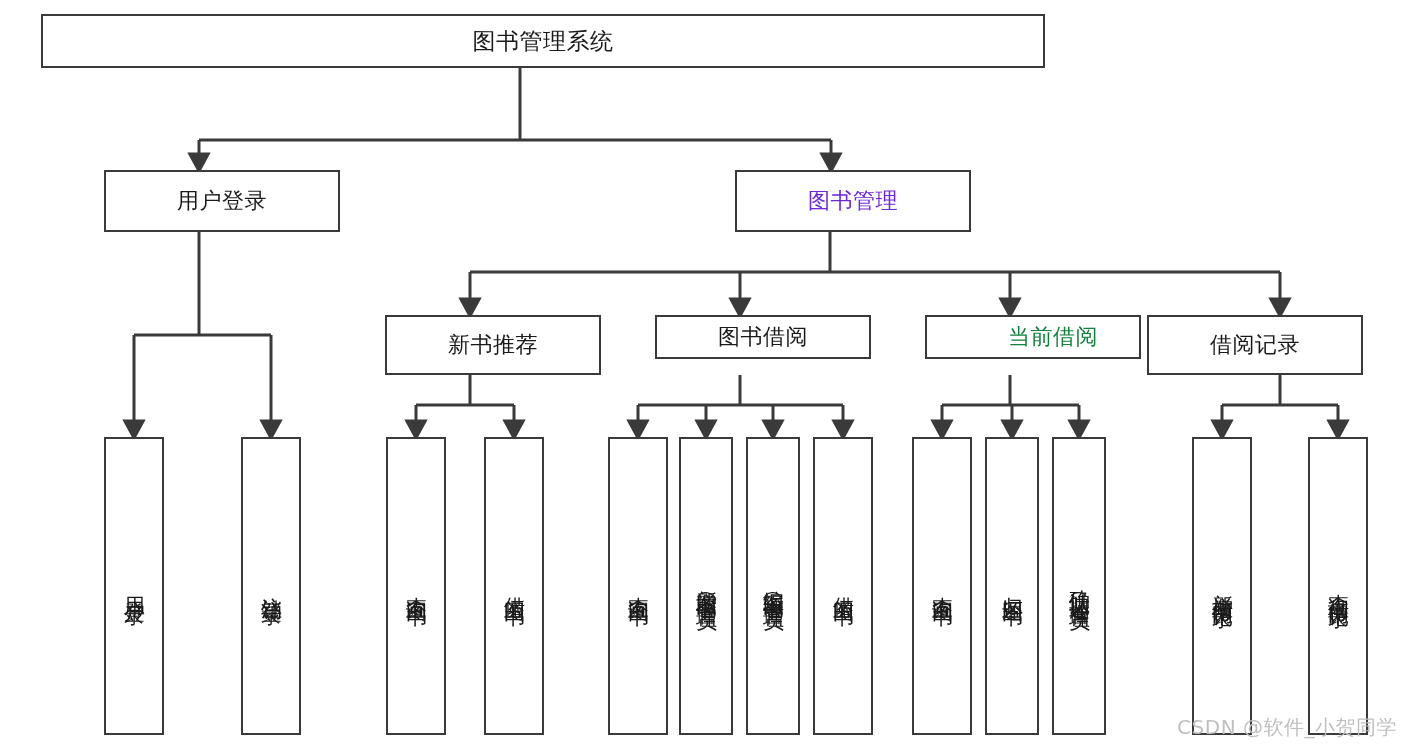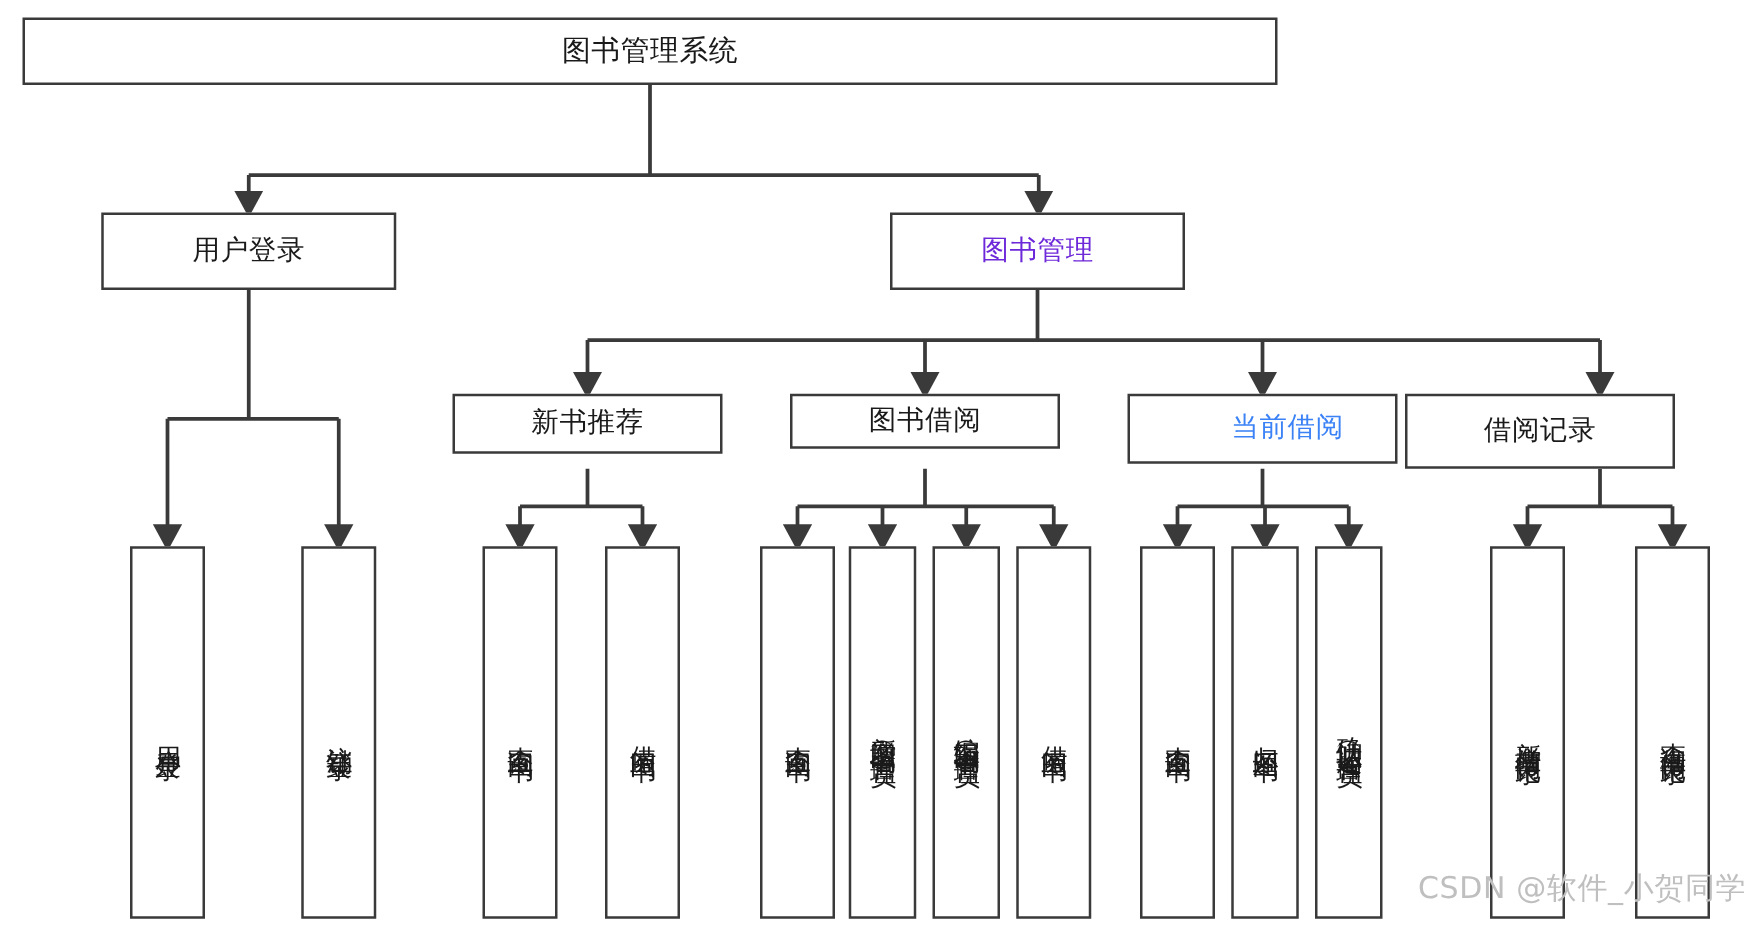--- a/index.html
+++ b/index.html
@@ -34,36 +34,37 @@
     display: flex;
     align-items: center;
     justify-content: center;
     text-align: center;
     color: #1a1a1a;
   }
   .node-h {
     font-size: 22px;
     line-height: 1.15;
     letter-spacing: 0.5px;
+    margin-left: 23px;
   }
   .node-root {
     font-size: 23px;
   }
   .leaf-text {
     writing-mode: vertical-rl;
     text-orientation: upright;
     letter-spacing: 3px;
     white-space: nowrap;
     display: block;
   }
   #watermark {
     position: absolute;
     right: 8px;
-    bottom: 21px;
-    font-size: 24px;
+    bottom: 6px;
+    font-size: 20px;
     color: #bfbfbf;
     letter-spacing: 0.5px;
     white-space: nowrap;
     user-select: none;
   }
 </style>
 </head>
 <body>
 
 <div id="diagram-root" style="background: rgb(255, 255, 255);">
@@ -128,23 +129,23 @@
       <path d="M1222,405 L1222,429" marker-end="url(#arrowhead)"></path>
       <path d="M1338,405 L1338,429" marker-end="url(#arrowhead)"></path>
     </g>
   </svg>
 
   <div class="node node-h node-root" style="left: 18px; top: 14px; width: 1004px; height: 54px; border-color: rgb(58, 58, 58); background: rgb(255, 255, 255); color: rgb(26, 26, 26);">图书管理系统</div>
 
   <div class="node node-h" style="left: 81px; top: 170px; width: 236px; height: 62px; border-color: rgb(58, 58, 58); background: rgb(255, 255, 255); color: rgb(26, 26, 26);">用户登录</div>
   <div class="node node-h" style="left: 712px; top: 170px; width: 236px; height: 62px; border-color: rgb(58, 58, 58); background: rgb(255, 255, 255); color: #6d28d9;">图书管理</div>
 
-  <div class="node node-h" style="left: 362px; top: 315px; width: 216px; height: 48px; border-color: rgb(58, 58, 58); background: rgb(255, 255, 255); color: rgb(26, 26, 26); text-align: center;">新书推荐</div>
+  <div class="node node-h" style="left: 362px; top: 315px; width: 216px; height: 60px; border-color: rgb(58, 58, 58); background: rgb(255, 255, 255); color: rgb(26, 26, 26); text-align: center;">新书推荐</div>
   <div class="node node-h" style="left: 632px; top: 315px; width: 216px; height: 44px; border-color: rgb(58, 58, 58); background: rgb(255, 255, 255); color: rgb(26, 26, 26);">图书借阅</div>
-  <div class="node node-h" style="left: 902px; top: 315px; width: 216px; height: 56px; border-color: rgb(58, 58, 58); background: rgb(255, 255, 255); color: #3b82f6; padding-left: 40px;">当前借阅</div>
+  <div class="node node-h" style="left: 902px; top: 315px; width: 216px; height: 44px; border-color: rgb(58, 58, 58); background: rgb(255, 255, 255); color: #15803d; padding-left: 40px;">当前借阅</div>
   <div class="node node-h" style="left: 1124px; top: 315px; width: 216px; height: 60px; border-color: rgb(58, 58, 58); background: rgb(255, 255, 255); color: rgb(26, 26, 26);">借阅记录</div>
 
   <div class="node" style="left: 104px; top: 437px; width: 60px; height: 298px; border-color: rgb(58, 58, 58); background: rgb(255, 255, 255); color: rgb(26, 26, 26); display: flex; align-items: center; justify-content: center;">
     <span class="leaf-text" style="writing-mode: vertical-rl; text-orientation: upright; font-size: 21px; letter-spacing: 3px; line-height: 1;">用户登录</span>
   </div>
   <div class="node" style="left: 241px; top: 437px; width: 60px; height: 298px; border-color: rgb(58, 58, 58); background: rgb(255, 255, 255); color: rgb(26, 26, 26); display: flex; align-items: center; justify-content: center;">
     <span class="leaf-text" style="writing-mode: vertical-rl; text-orientation: upright; font-size: 21px; letter-spacing: 3px; line-height: 1;">注销登录</span>
   </div>
   <div class="node" style="left: 386px; top: 437px; width: 60px; height: 298px; border-color: rgb(58, 58, 58); background: rgb(255, 255, 255); color: rgb(26, 26, 26); display: flex; align-items: center; justify-content: center;">
     <span class="leaf-text" style="writing-mode: vertical-rl; text-orientation: upright; font-size: 21px; letter-spacing: 3px; line-height: 1;">查询图书</span>

